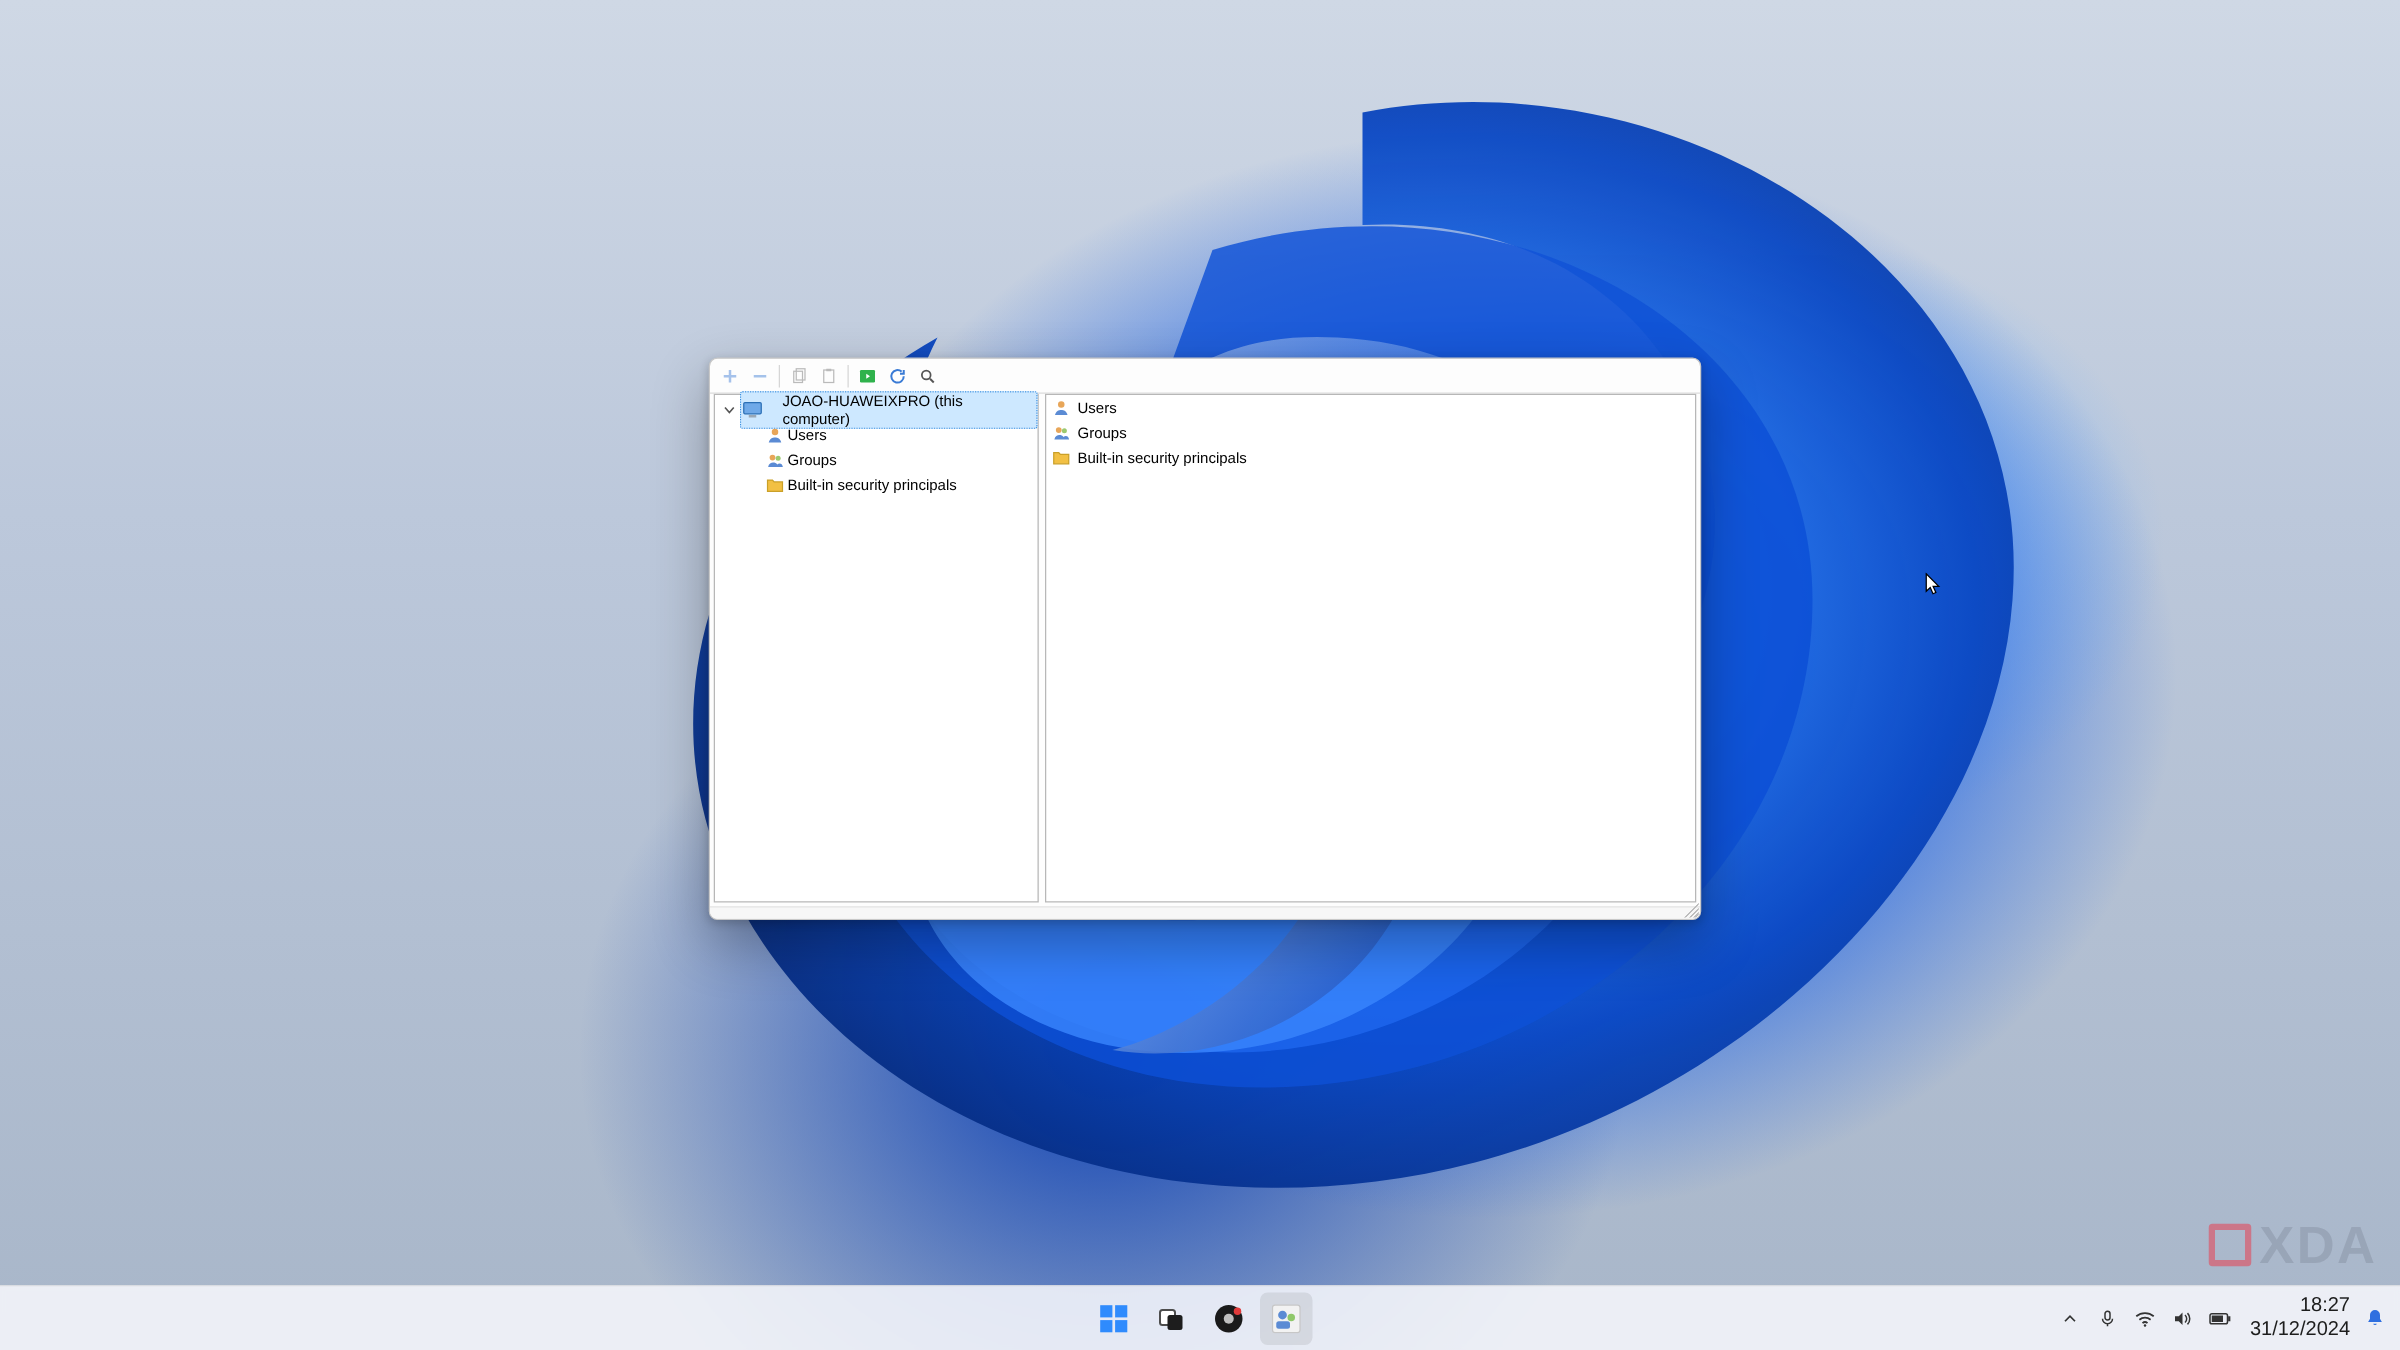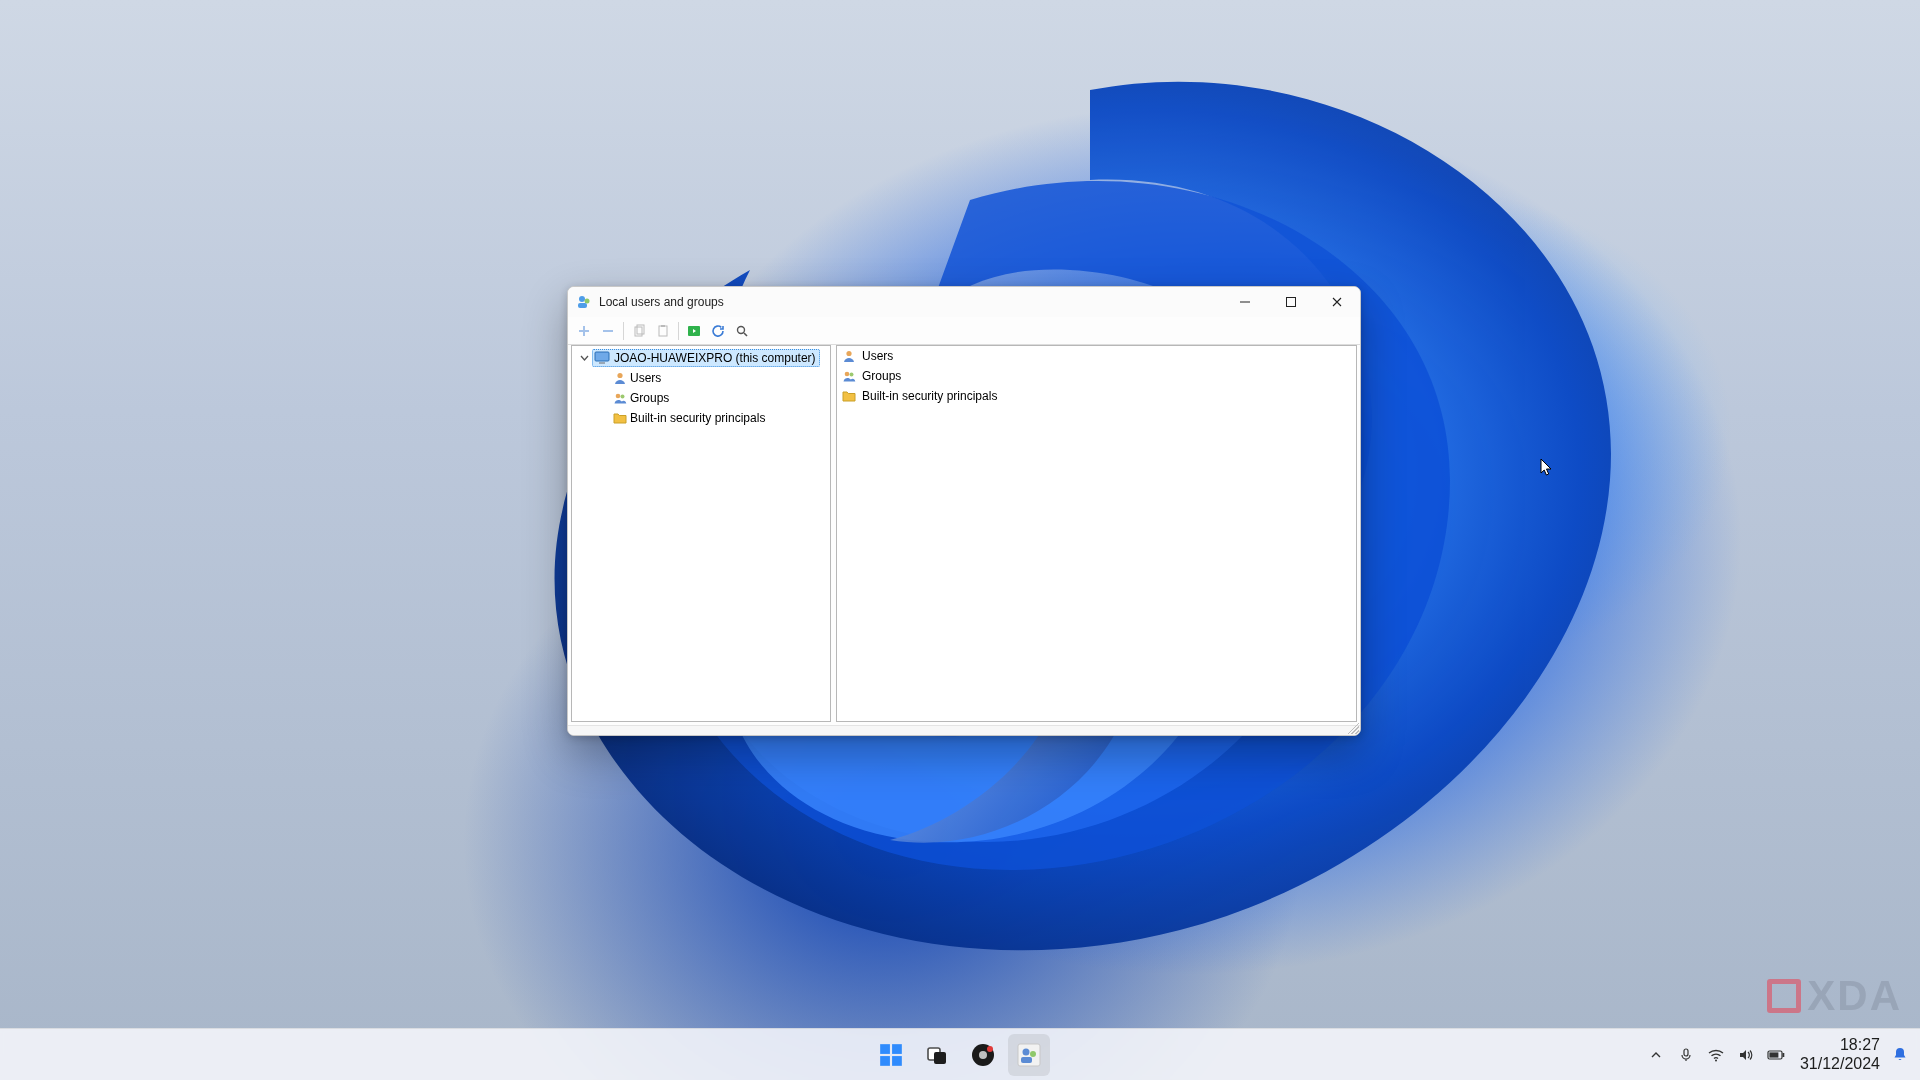--- a/index.html
+++ b/index.html
@@ -100,21 +100,21 @@
   gap: 2px;
 }
 .tree-row.selected .node-label-wrap {
   background: #cde8ff;
   outline: 1px dotted #3a8fe0;
   outline-offset: -1px;
 }
 .node-label-wrap {
   display: inline-flex; align-items: center;
   padding: 1px 4px 1px 2px;
-  gap: 4px;
+  gap: 16px;
   border-radius: 2px;
 }
 .tree .expander {
   width: 12px; height: 12px;
   display: inline-flex; align-items: center; justify-content: center;
   color: #666;
 }
 .tree .icon, .list .icon { width:16px; height:16px; display:inline-flex; align-items:center; justify-content:center; }
 
 .list-header {
@@ -217,46 +217,20 @@
   <g opacity=".95">
     <path d="M720 30 C 980 -20 1260 160 1240 420 C 1225 620 1040 810 810 870 C 560 935 300 840 210 640 C 140 480 220 300 380 210 C 300 370 350 520 520 600 C 700 685 930 610 990 430 C 1040 280 930 110 720 120 Z" fill="url(#g1)"></path>
     <path d="M600 140 C 830 70 1080 200 1080 420 C 1080 640 870 810 640 810 C 430 810 270 660 290 470 C 440 650 720 700 870 540 C 990 410 900 220 700 210 C 640 207 600 220 560 250 Z" fill="#0c4fd6" opacity=".85"></path>
     <path d="M520 260 C 720 170 960 280 960 470 C 960 660 770 800 580 780 C 430 765 320 660 330 530 C 460 690 740 700 840 540 C 920 410 820 280 640 290 C 590 293 550 310 520 340 Z" fill="#1d66ef" opacity=".85"></path>
     <path d="M470 370 C 640 280 860 370 860 530 C 860 690 700 800 540 780 C 420 765 340 680 360 580 C 470 710 700 710 770 570 C 825 460 730 360 580 380 Z" fill="#3a86ff" opacity=".85"></path>
     <path d="M450 470 C 580 390 770 450 770 580 C 770 710 640 800 520 780 C 600 760 700 680 700 580 C 700 490 590 450 500 500 Z" fill="url(#g2)" opacity=".9"></path>
   </g>
 </svg>
 
 <div class="window">
-  <div class="titlebar">
-    <span class="app-icon">
-      <svg width="16" height="16" viewBox="0 0 16 16">
-        <circle cx="6" cy="5" r="3" fill="#4f9de8"></circle>
-        <circle cx="11" cy="7" r="2.5" fill="#8fc86a"></circle>
-        <rect x="2" y="9" width="9" height="5" rx="2" fill="#4f9de8"></rect>
-      </svg>
-    </span>
-    <span class="title">Local users and groups</span>
-    <span class="spacer"></span>
-    <div class="win-btn">
-      <svg width="10" height="10" viewBox="0 0 10 10">
-          <rect y="4.5" width="10" height="1" fill="currentColor"></rect>
-        </svg>
-    </div>
-    <div class="win-btn">
-      <svg width="10" height="10" viewBox="0 0 10 10">
-          <rect x="0.5" y="0.5" width="9" height="9" fill="none" stroke="currentColor"></rect>
-        </svg>
-    </div>
-    <div class="win-btn close">
-      <svg width="10" height="10" viewBox="0 0 10 10">
-          <path d="M1 1 L9 9 M9 1 L1 9" stroke="currentColor" stroke-width="1.1"></path>
-        </svg>
-    </div>
-  </div>
 
 
   <div class="toolbar">
     <div class="tbtn disabled">
       <svg width="14" height="14" viewBox="0 0 14 14">
           <path d="M7 2v10M2 7h10" stroke="#3a7bd5" stroke-width="2"></path>
         </svg>
     </div>
     <div class="tbtn disabled">
       <svg width="14" height="14" viewBox="0 0 14 14">

